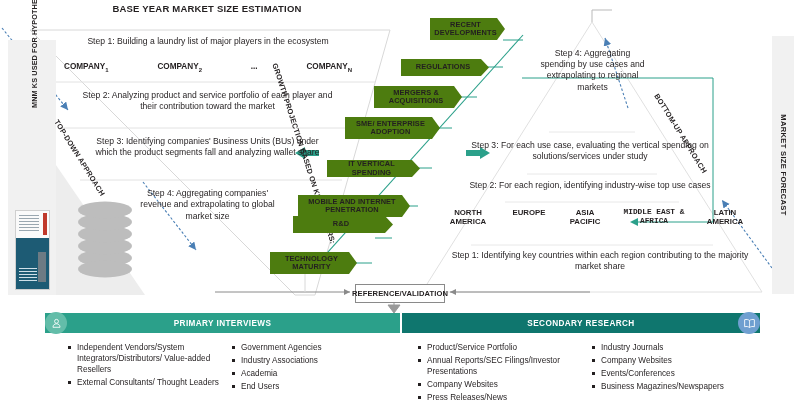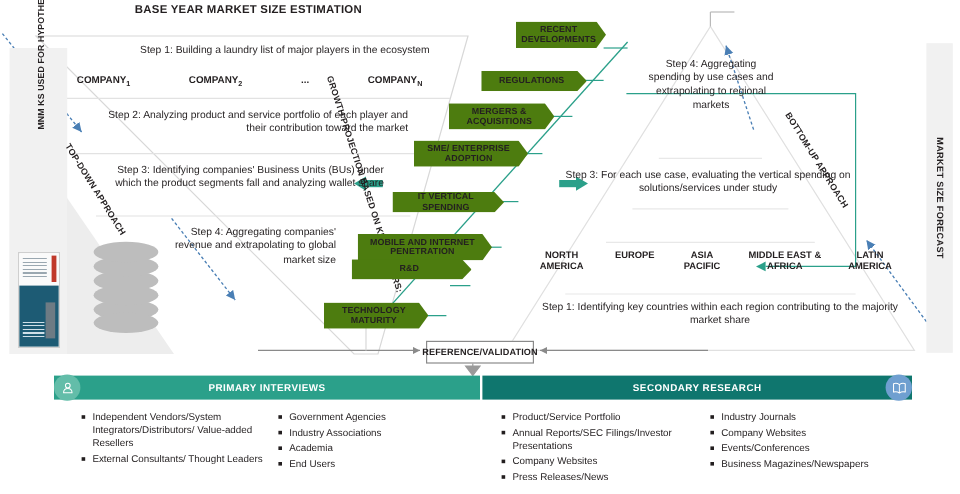--- a/index.html
+++ b/index.html
@@ -39,21 +39,21 @@
   #thumb .t-top{position:absolute;left:0;top:0;width:33px;height:27px;background:#fafafa;}
   #thumb .t-red{position:absolute;right:2px;top:2px;width:4px;height:22px;background:#c0392b;}
   #thumb .t-lines{position:absolute;left:3px;top:4px;width:20px;height:18px;
      background:repeating-linear-gradient(to bottom,#9aa7b0 0 1px,transparent 1px 3px);}
   #thumb .t-body{position:absolute;left:0;top:27px;width:33px;height:51px;background:#1d5b74;}
   #thumb .t-body .b-lines{position:absolute;left:3px;top:30px;width:18px;height:14px;
      background:repeating-linear-gradient(to bottom,#cfe0e8 0 1px,transparent 1px 3px);}
   #thumb .t-body .b-sq{position:absolute;right:3px;top:14px;width:8px;height:30px;background:#6d7b84;}
 
   
-  .funnel-txt{text-align:right;font-size:8.6px;line-height:11.4px;color:#231f20;}
+  .funnel-txt{text-align:center;font-size:8.6px;line-height:11.4px;color:#231f20;}
   #fstep1{left:58px;top:36px;width:300px;}
   #fcompanies{left:58px;top:62px;width:300px;}
   #fcompanies .row{display:flex;justify-content:space-between;padding:0 6px;
      font-size:8.2px;font-weight:bold;}
   #fcompanies sub{font-size:6px;}
   #fstep2{left:75px;top:90px;width:265px;}
   #fstep3{left:95px;top:136px;width:225px;}
   #fstep4{left:135px;top:188px;width:145px;}
 
   
@@ -244,26 +244,27 @@
   <div class="chev" style="left:401px;top:59px;width:88px;">REGULATIONS</div>
   <div class="chev two" style="left:374px;top:86px;width:88px;">MERGERS &amp; ACQUISITIONS</div>
   <div class="chev two" style="left:345px;top:117px;width:95px;">SME/ ENTERPRISE ADOPTION</div>
   <div class="chev" style="left:327px;top:160px;width:93px;">IT VERTICAL SPENDING</div>
   <div class="chev two" style="left:298px;top:195px;width:112px;">MOBILE AND INTERNET PENETRATION</div>
   <div class="chev" style="left:277px;top:216px;width:100px;margin-left:16px;">R&amp;D</div>
   <div class="chev two" style="left:270px;top:252px;width:87px;">TECHNOLOGY MATURITY</div>
 
   <div class="abs pyr-txt" id="pstep4">Step 4: Aggregating spending by use cases and extrapolating to regional markets</div>
   <div class="abs pyr-txt" id="pstep3">Step 3: For each use case, evaluating the vertical spending on solutions/services under study</div>
+  <div class="abs pyr-txt" id="pstep2">Step 2: For each region, identifying industry-wise top use cases</div>
   <div class="abs" id="pregions">
     <div class="rrow">
       <div class="rcell" style="width:56px;">NORTH AMERICA</div>
       <div class="rcell" style="width:50px;">EUROPE</div>
       <div class="rcell" style="width:46px;">ASIA PACIFIC</div>
-      <div class="rcell" style="width:76px;">MIDDLE EAST &amp; AFRICA</div>
+      <div class="rcell" style="width:76px;font-family:Liberation Mono, monospace;">MIDDLE EAST &amp; AFRICA</div>
       <div class="rcell" style="width:50px;">LATIN AMERICA</div>
     </div>
   </div>
   <div class="abs pyr-txt" id="pstep1">Step 1: Identifying key countries within each region contributing to the majority market share</div>
 
   <div class="abs" id="right-band"></div>
   <div class="abs" id="right-band-label">
     <span>MARKET SIZE FORECAST</span>
   </div>
 

